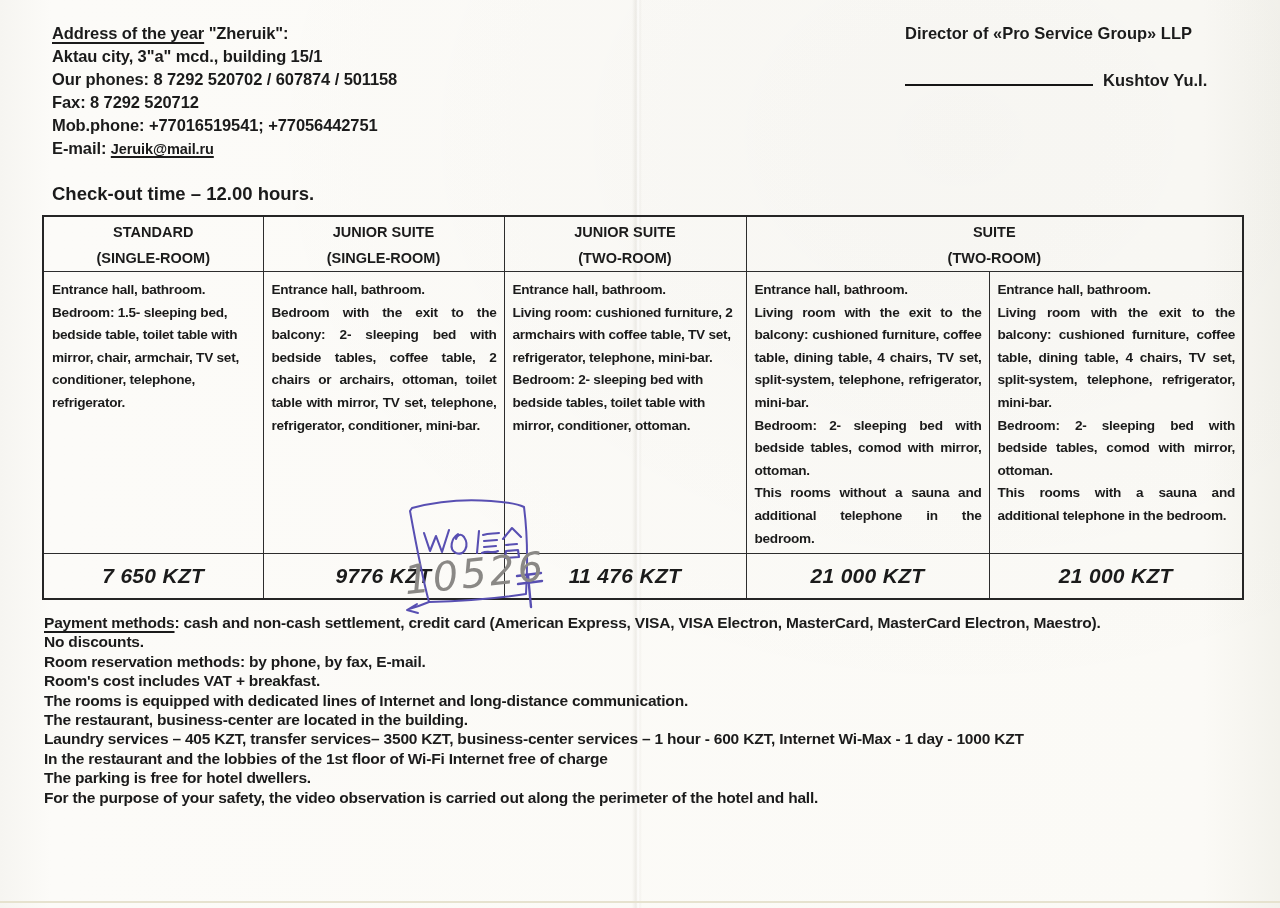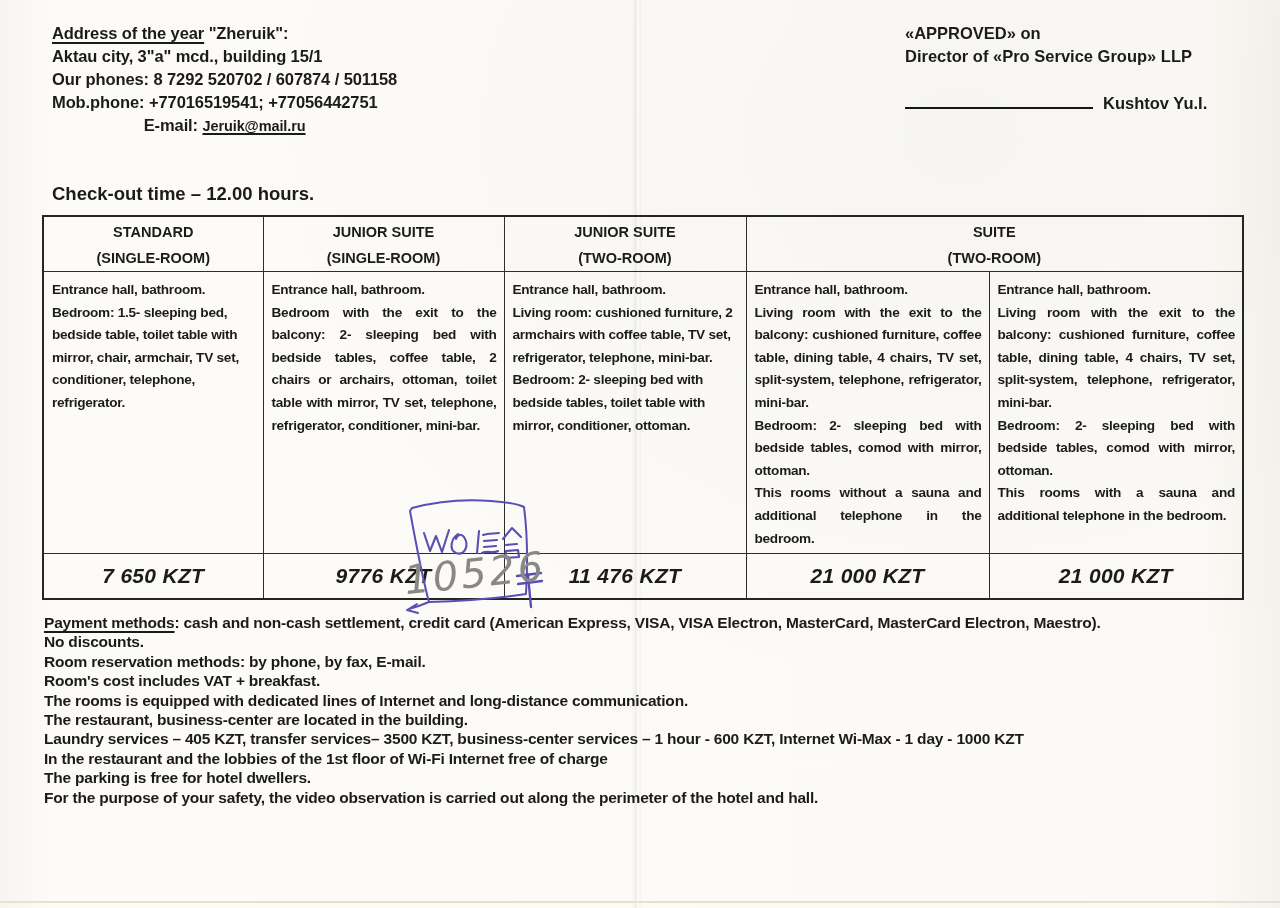--- a/index.html
+++ b/index.html
@@ -22,21 +22,21 @@
     background:linear-gradient(90deg, transparent, rgba(120,110,90,0.10) 40%, rgba(255,255,255,0.7) 60%, rgba(120,110,90,0.05) 80%, transparent);
   }
   .bottom-line {
     position:absolute; left:0; top:901px; width:1280px; height:2px;
     background:#e6e2cf;
   }
 
   
   .address-block { position:absolute; left:52px; top:22px; font-size:16.5px; line-height:23px; letter-spacing:-0.1px; }
   .address-label { text-decoration:underline; text-decoration-thickness:2px; text-underline-offset:3px; }
-  .email-row { font-size:16.5px;text-align:center; }
+  .email-row { font-size:16.5px; }
   .email-link { font-size:14.5px; text-decoration:underline; text-decoration-thickness:2px; text-underline-offset:2px; }
 
   .approval-block { position:absolute; left:905px; top:22px; font-size:16.5px; line-height:23px; }
   .signature-row { margin-top:24px; white-space:nowrap; }
   .signature-line { display:inline-block; width:188px; height:14px; border-bottom:2.4px solid #151515; margin-right:10px; }
 
   .checkout { position:absolute; left:52px; top:183px; font-size:18.5px; }
 
   
   table.rates {
@@ -77,26 +77,26 @@
 </head>
 <body>
 
 <div class="page">
   <div class="crease"></div>
 
   <div class="address-block">
     <div><span class="address-label">Address of the year</span><span> "Zheruik":</span></div>
     <div>Aktau city, 3"a" mcd., building 15/1</div>
     <div>Our phones: 8 7292 520702 / 607874 / 501158</div>
+    <div>Fax: 8 7292 520712</div>
     <div>Mob.phone: +77016519541; +77056442751</div>
     <div class="email-row"><span>E-mail: </span><span class="email-link">Jeruik@mail.ru</span></div>
   </div>
 
   <div class="approval-block">
-    <div>«APPROVED» on</div>
     <div>Director of «Pro Service Group» LLP</div>
     <div class="signature-row"><span class="signature-line"></span><span>Kushtov Yu.I.</span></div>
   </div>
 
   <div class="checkout">Check-out time – 12.00 hours.</div>
 
   <table class="rates">
     <colgroup>
       <col style="width:220px">
         <col style="width:241px">

